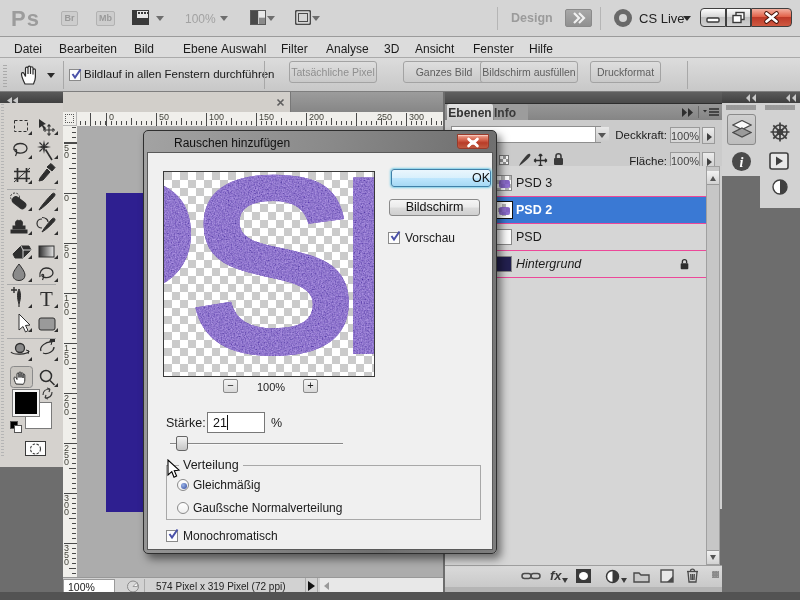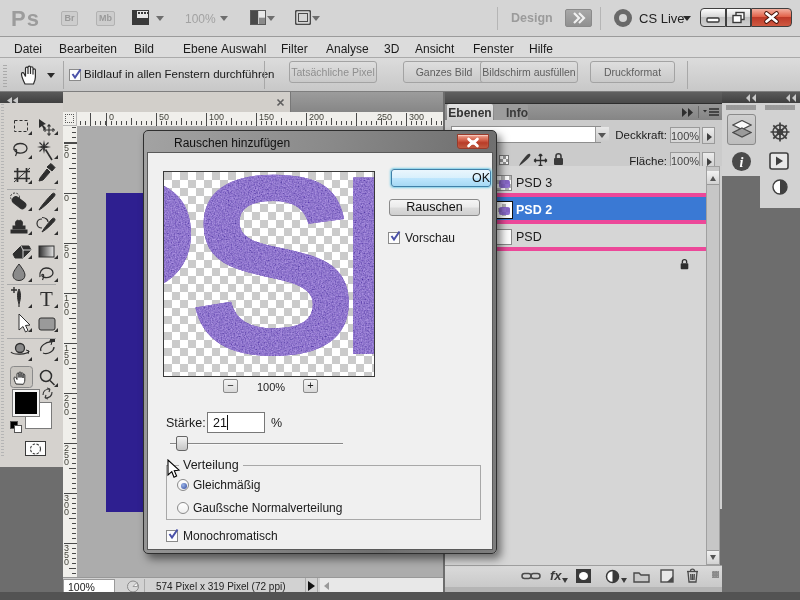--- a/index.html
+++ b/index.html
@@ -43,21 +43,21 @@
 .lbl { position:absolute; font-size:12px; color:#1a1a1a; }
 .hrlab { position:absolute; top:0px; font-size:9px; color:#45453c; }
 .vrlab { position:absolute; left:1px; font-size:9px; line-height:7px; color:#45453c; }
 .radio { width:12px; height:12px; border-radius:50%; background:linear-gradient(#fff,#efefef); border:1px solid #8a8a8a; }
 .radiodot { position:absolute; left:3px; top:3px; width:6px; height:6px; border-radius:50%; background:radial-gradient(circle at 35% 35%, #9ab4e8, #30489c); }
 #okbtn { position:absolute; left:247px; top:38px; width:100px; height:18px; border:1px solid #3f80a8; border-radius:3px; background:linear-gradient(#eaf6fd,#d9f0fc 48%,#bee6fd 52%,#a6d9f4); box-shadow:0 0 2px 1px #7ecfe8; font-size:12.5px; color:#111; text-align:right; line-height:16px; }
 #cancelbtn { position:absolute; left:245px; top:68px; width:91px; height:17px; border:1px solid #8a8a8a; border-radius:3px; background:linear-gradient(#f5f5f5,#ebebeb 48%,#dcdcdc 52%,#cfcfcf); font-size:12.5px; color:#111; text-align:center; line-height:15px; }
 .pctbox { width:30px; height:16px; background:#d9d9d9; border:1px solid #9a9a9a; font-size:11px; color:#444; text-align:center; padding-top:2px; }
 .spinbtn { width:13px; height:17px; background:linear-gradient(#ececec,#cecece); border:1px solid #9a9a9a; }
 .spintri { position:absolute; left:4px; top:5px; width:0; height:0; border-top:4px solid transparent; border-bottom:4px solid transparent; border-left:5px solid #3f3f3f; }
-.lrow { left:0px; width:261px; height:27px; border-bottom:4px solid #ec4899; }
+.lrow { left:0px; width:261px; height:27px; border-bottom:1px solid #ec4899; }
 .lthumb { position:absolute; left:51px; top:5px; width:16px; height:16px; background:repeating-conic-gradient(#b8b8b8 0 25%,#fff 0 50%) 0 0/8px 8px; border:1px solid #888; }
 .lname { position:absolute; left:71px; top:6px; font-size:12.5px; color:#1a1a1a; }
 </style>
 </head>
 <body>
 <div id="app">
   <div class="abs" id="titlebar">
     <div class="abs" style="left:11px;top:6px;font-size:22px;font-weight:bold;color:#9c9c9c;letter-spacing:1px;">Ps</div>
     <div class="abs" style="left:61px;top:11px;width:17px;height:15px;border:1px solid #b2b2b2;border-radius:2px;background:#cdcdcd;font-size:9px;color:#9a9a9a;text-align:center;line-height:13px;font-weight:bold;">Br</div>
     <div class="abs" style="left:96px;top:11px;width:19px;height:15px;border:1px solid #b2b2b2;border-radius:2px;background:#cdcdcd;font-size:9px;color:#9a9a9a;text-align:center;line-height:13px;font-weight:bold;">Mb</div>
@@ -141,21 +141,21 @@
     <div class="vsep" style="left:63px;top:3px;height:28px;"></div>
     <div class="abs" style="left:69px;top:11px;width:12px;height:12px;background:#fdfdfd;border:1px solid #8a8a8a;"></div>
     <svg class="abs" style="left:70px;top:10px;" width="13" height="13" viewBox="0 0 13 13">
         <path d="M2.5 6 L5 9.5 L10.5 1.5" fill="none" stroke="#4a51a8" stroke-width="2"></path>
       </svg>
     <div class="abs" style="left:84px;top:10px;font-size:11.5px;color:#1a1a1a;">Bildlauf in allen Fenstern durchführen</div>
     <div class="vsep" style="left:264px;top:3px;height:28px;"></div>
     <div class="optbtn" style="left:289px;width:88px;color:#8f8f8f;">Tatsächliche Pixel</div>
     <div class="optbtn" style="left:403px;width:82px;">Ganzes Bild</div>
     <div class="optbtn" style="left:480px;width:98px;">Bildschirm ausfüllen</div>
-    <div class="optbtn" style="left:590px;width:85px;">Druckformat</div>
+    <div class="optbtn" style="left:590px;width:71px;">Druckformat</div>
     <div class="vsep" style="left:687px;top:3px;height:28px;"></div>
     <svg class="abs" style="left:19px;top:5px;" width="24" height="24" viewBox="0 0 24 24">
       <path d="M6 21 C4 17 2.5 13 2.5 11 C2.5 9.4 4.4 9.2 5 10.6 L6.5 13.5 L6.5 5.5 C6.5 3.7 9 3.7 9 5.5 L9 11 L9 4.4 C9 2.6 11.5 2.6 11.5 4.4 L11.5 11 L11.5 5 C11.5 3.3 14 3.3 14 5 L14 11.5 L14 7 C14 5.4 16.4 5.4 16.4 7 L16.4 14 C16.4 17 15.5 19 14.5 21 Z" fill="#fdfdfd" stroke="#2a2a2a" stroke-width="1.2"></path>
     </svg>
   </div>
   <div class="abs" id="toolbar">
     <div class="abs" style="left:1px;top:0px;width:3px;height:364px;background:repeating-linear-gradient(0deg,#b5b5b5 0 1px,transparent 1px 3px);"></div>
     <div class="abs" style="left:10px;top:3px;width:44px;height:6px;background:repeating-radial-gradient(circle at 1px 1px,#8f8f8f 0 0.8px,transparent 1px) 0 0/3px 3px;"></div>
     <div class="toolsep" style="top:97px;"></div>
     <div class="toolsep" style="top:192px;"></div>
@@ -354,21 +354,21 @@
     <div class="abs" style="left:242px;top:0px;width:13px;height:15px;border-left:1px solid #aaa;border-right:1px solid #aaa;"></div>
     <div class="abs" style="left:245px;top:3px;width:0;height:0;border-top:5px solid transparent;border-bottom:5px solid transparent;border-left:7px solid #111;"></div>
     <div class="abs" style="left:257px;top:0px;width:123px;height:15px;background:#e8e8e8;"></div>
     <div class="abs" style="left:261px;top:4px;width:0;height:0;border-top:4px solid transparent;border-bottom:4px solid transparent;border-right:5px solid #999;"></div>
   </div>
   <div class="abs" id="layersdock">
 
     <div class="abs" style="left:0;top:0;width:277px;height:11px;background:linear-gradient(#606060,#4a4a4a);"></div>
     <div class="abs" style="left:0;top:11px;width:277px;height:17px;background:linear-gradient(#979797,#858585);border-top:1px solid #2e2e2e;"></div>
     <div class="abs" style="left:2px;top:12px;width:46px;height:16px;background:linear-gradient(#e2e2e2,#cfcfcf);border-radius:2px 2px 0 0;font-size:12px;font-weight:bold;color:#333;text-align:center;padding-top:2px;">Ebenen</div>
-    <div class="abs" style="left:49px;top:12px;width:34px;height:16px;background:#9c9c9c;border-radius:2px 2px 0 0;font-size:12px;font-weight:bold;color:#3a3a3a;text-align:right;padding-top:2px;">Info</div>
+    <div class="abs" style="left:49px;top:12px;width:34px;height:16px;background:#9c9c9c;border-radius:2px 2px 0 0;font-size:12px;font-weight:bold;color:#3a3a3a;text-align:left;padding-top:2px;">Info</div>
     <svg class="abs" style="left:235px;top:16px;" width="16" height="9" viewBox="0 0 16 9">
         <g fill="#2e2e2e">
           <path d="M2 0 L7 4.5 L2 9 Z"></path>
           <path d="M8 0 L13 4.5 L8 9 Z"></path>
         </g>
       </svg>
     <div class="abs" style="left:253px;top:14px;width:1px;height:12px;background:#6a6a6a;"></div>
     <svg class="abs" style="left:258px;top:16px;" width="16" height="10" viewBox="0 0 16 10">
         <path d="M0 2 L4 2 L2 4.5 Z" fill="#2e2e2e"></path>
         <g stroke="#2e2e2e" stroke-width="1.4">
@@ -411,20 +411,24 @@
       </div>
     <div class="abs lrow" style="top:105px;background:#3a79d4;">
         <span class="lthumb" style="border:2px solid #fff;outline:1px solid #111;">
           <span style="position:absolute;left:1px;top:3px;width:11px;height:8px;background:#7e58c9;border-radius:2px;opacity:0.85;"></span>
         </span>
         <span class="lname" style="color:#fff;font-weight:bold;">PSD 2</span>
       </div>
     <div class="abs lrow" style="top:132px;">
         <span class="lthumb" style="background:#fcfcfc;"></span>
         <span class="lname">PSD</span>
+      </div>
+    <div class="abs lrow" style="top:159px;">
+        <span class="lthumb" style="background:#232050;"></span>
+        <span class="lname" style="font-style:italic;">Hintergrund</span>
       </div>
     <svg class="abs" style="left:234px;top:166px;" width="11" height="13" viewBox="0 0 13 15">
         <rect x="2" y="6" width="9" height="7" rx="1" fill="#2e2e2e"></rect>
         <path d="M4 6 L4 4 C4 1 9 1 9 4 L9 6" fill="none" stroke="#2e2e2e" stroke-width="1.6"></path>
       </svg>
 
     <div class="abs" style="left:261px;top:74px;width:14px;height:399px;background:#c6c6c6;border:1px solid #a0a0a0;"></div>
     <div class="abs" style="left:262px;top:79px;width:12px;height:14px;background:linear-gradient(#f2f2f2,#d2d2d2);border-bottom:1px solid #9a9a9a;"></div>
     <div class="abs" style="left:265px;top:84px;width:0;height:0;border-left:3.5px solid transparent;border-right:3.5px solid transparent;border-bottom:5px solid #555;"></div>
     <div class="abs" style="left:262px;top:458px;width:12px;height:14px;background:linear-gradient(#f2f2f2,#d2d2d2);border-top:1px solid #9a9a9a;"></div>
@@ -555,21 +559,21 @@
         </defs>
         <rect width="210" height="204" fill="url(#checker)"></rect>
         <g filter="url(#glitter)" font-family="Liberation Sans" font-weight="bold" font-size="256" fill="#7e58c9">
           <text id="pvP" x="-135" y="182">P</text>
           <text id="pvS" x="24" y="182">S</text>
           <text id="pvD" x="172" y="182">D</text>
         </g>
       </svg>
     </div>
     <div id="okbtn">OK</div>
-    <div id="cancelbtn">Rauschen</div>
+    <div id="cancelbtn">Bildschirm</div>
     <div class="abs" style="left:244px;top:101px;width:12px;height:12px;background:#fdfdfd;border:1px solid #8a8a8a;"></div>
     <svg class="abs" style="left:245px;top:99px;" width="13" height="13" viewBox="0 0 13 13">
         <path d="M2.5 6 L5 9.5 L10.5 1.5" fill="none" stroke="#4a51a8" stroke-width="2"></path>
       </svg>
     <div class="lbl" style="left:261px;top:100px;">Vorschau</div>
     <div class="smallbtn" style="left:79px;top:248px;">−</div>
     <div class="abs" style="left:95px;top:250px;width:64px;height:12px;font-size:11px;color:#222;text-align:center;">100%</div>
     <div class="smallbtn" style="left:159px;top:248px;">+</div>
     <div class="lbl" style="left:22px;top:285px;font-size:12.5px;">Stärke:</div>
     <div class="abs" style="left:63px;top:281px;width:58px;height:21px;background:#fff;border:1px solid #787878;">

